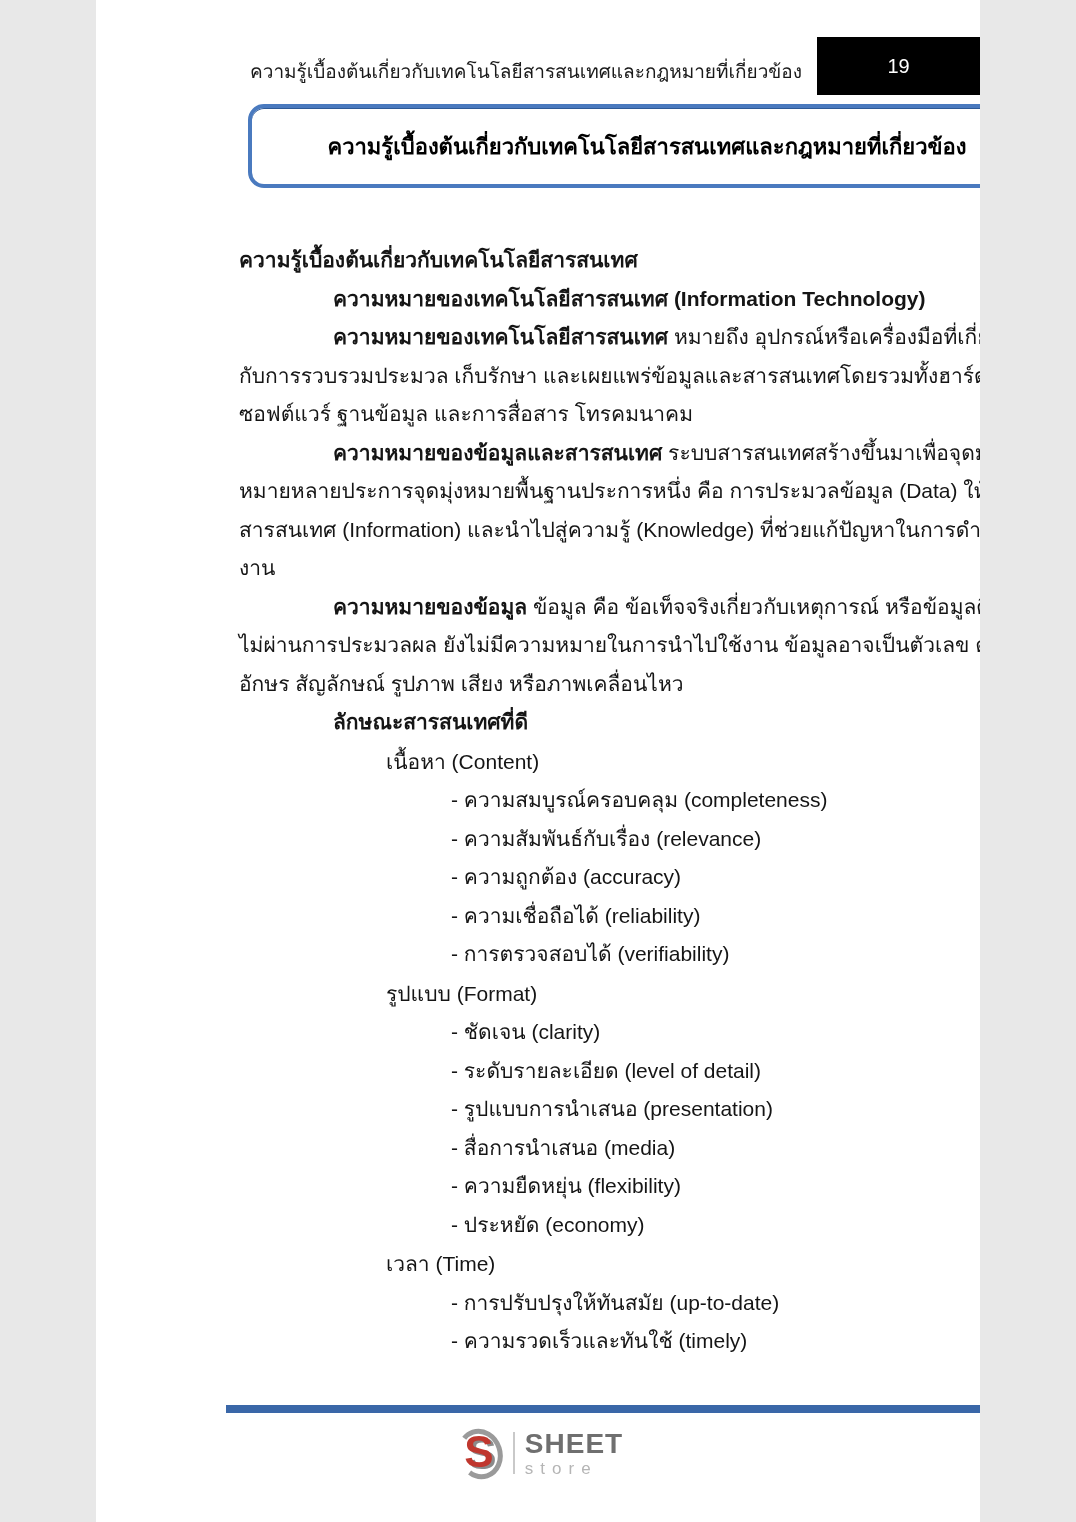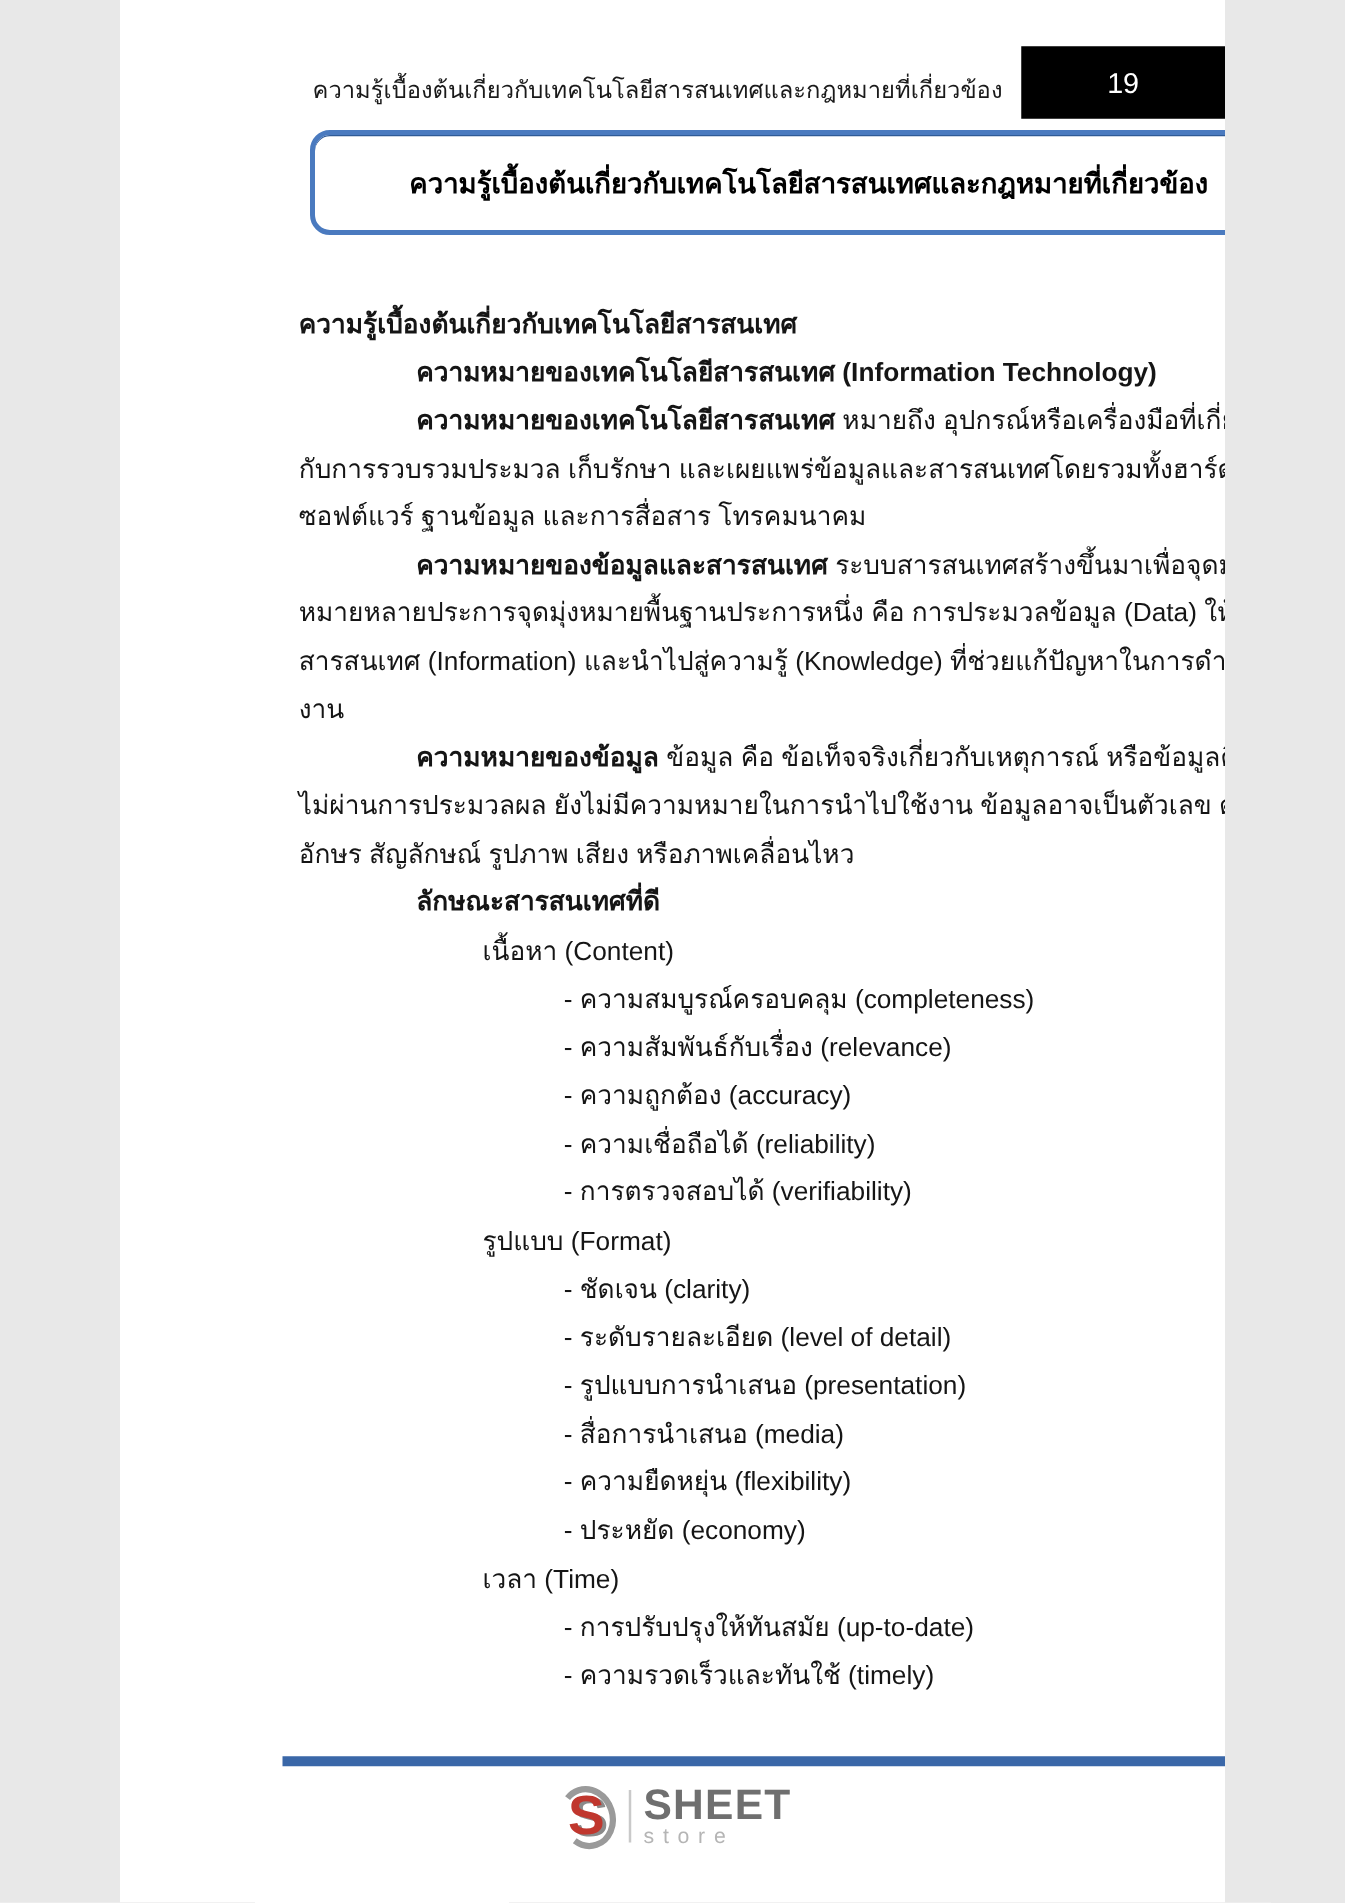--- a/index.html
+++ b/index.html
@@ -15,21 +15,21 @@
   
   .header-title{
     position:absolute;top:56px;right:178px;
     font-size:19px;color:#1a1a1a;white-space:nowrap;
   }
   .page-number-box{
     position:absolute;top:37px;right:0;
     width:163px;height:58px;
     background:#000000;color:#ffffff;
     display:flex;align-items:center;justify-content:center;
-    font-size:23px;
+    font-size:20px;
   }
   
   .title-box{
     position:absolute;top:104px;left:152px;
     width:798px;height:84px;box-sizing:border-box;
     border:4px solid #4a7abf;border-radius:16px;
     display:flex;align-items:center;justify-content:center;
     font-size:22px;font-weight:bold;color:#000;
     box-shadow:0 1px 0 #2f5a96 inset;
   }
@@ -54,21 +54,21 @@
     position:absolute;top:1426px;left:0;width:100%;
     display:flex;align-items:center;justify-content:center;
   }
   .logo-icon{width:54px;height:54px;flex:0 0 auto;}
   .logo-divider{
     width:2px;height:42px;background:#c9c9c9;
     margin:0 10px 0 6px;
   }
   .logo-texts{display:flex;flex-direction:column;}
   .logo-brand{
-    font-size:34px;font-weight:bold;color:#6f6f6f;
+    font-size:28px;font-weight:bold;color:#6f6f6f;
     letter-spacing:1px;line-height:30px;
   }
   .logo-sub{
     font-size:17px;color:#b5b5b5;letter-spacing:7px;
     line-height:16px;margin-top:2px;
   }
 </style>
 </head>
 <body>
 

